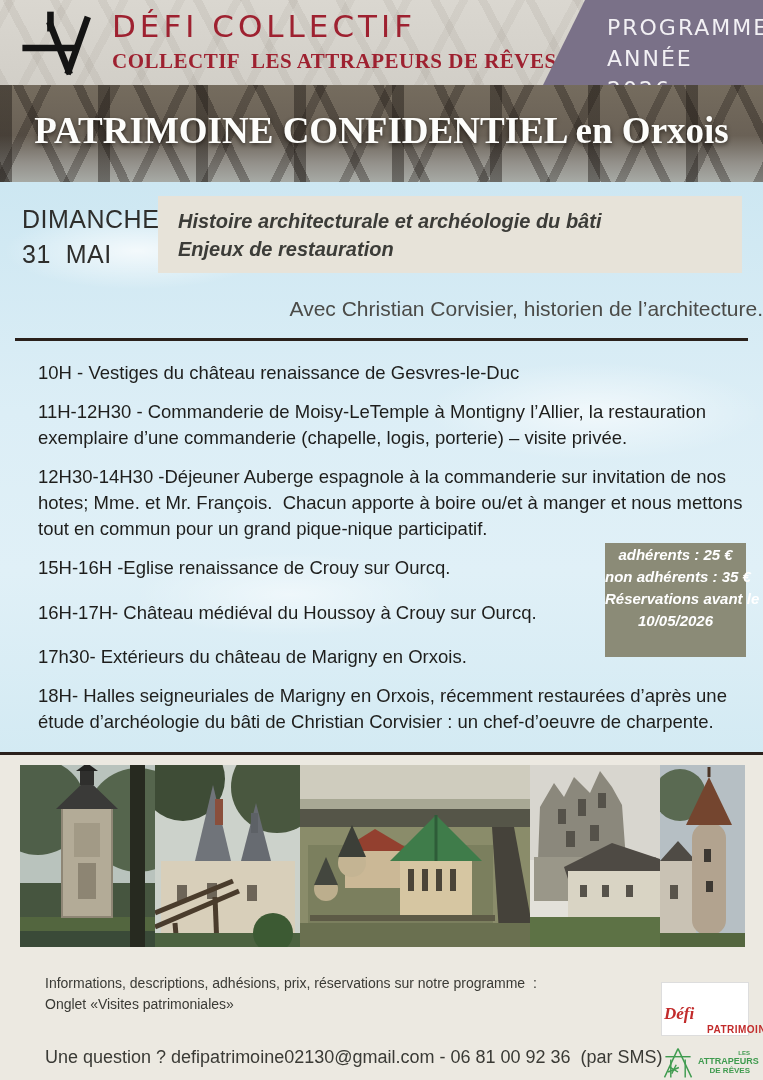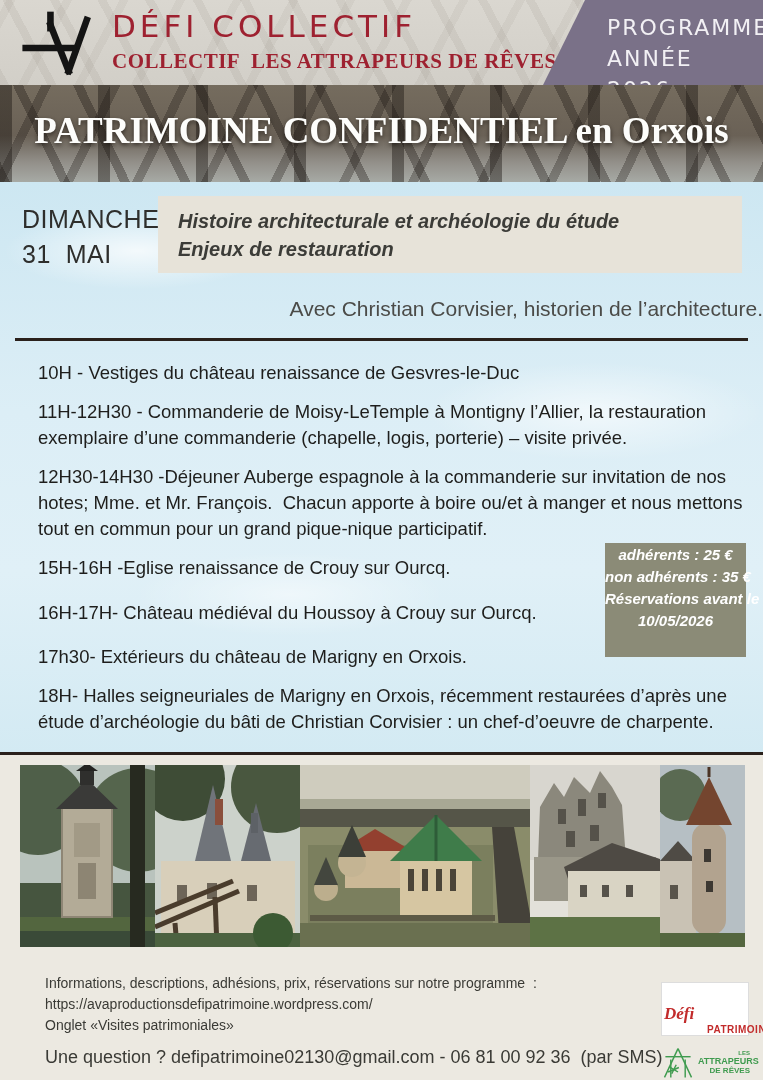--- a/index.html
+++ b/index.html
@@ -110,21 +110,21 @@
   <div id="title-band">
     <h1 id="main-title">PATRIMOINE CONFIDENTIEL en Orxois</h1>
   </div>
 
   <div id="body-blue">
     <div id="date-block">
       <div class="pre">DIMANCHE</div>
       <div class="pre">31  MAI</div>
     </div>
     <div id="theme-box">
-      <p class="tl">Histoire architecturale et archéologie du étude</p>
+      <p class="tl">Histoire architecturale et archéologie du bâti</p>
       <p class="tl">Enjeux de restauration</p>
     </div>
     <div id="speaker">Avec Christian Corvisier, historien de l’architecture.</div>
     <div id="divider1" class="divider"></div>
     <div id="schedule">
       <p class="pre">10H - Vestiges du château renaissance de Gesvres-le-Duc</p>
       <p class="pre">11H-12H30 - Commanderie de Moisy-LeTemple à Montigny l’Allier, la restauration exemplaire d’une commanderie (chapelle, logis, porterie) – visite privée.</p>
       <p class="pre">12H30-14H30 -Déjeuner Auberge espagnole à la commanderie sur invitation de nos hotes; Mme. et Mr. François.  Chacun apporte à boire ou/et à manger et nous mettons tout en commun pour un grand pique-nique participatif.</p>
       <p class="pre">15H-16H -Eglise renaissance de Crouy sur Ourcq.</p>
       <p class="pre">16H-17H- Château médiéval du Houssoy à Crouy sur Ourcq.</p>
@@ -241,21 +241,20 @@
         <line x1="49" y1="12" x2="49" y2="2" stroke="#4a3325" stroke-width="3"></line>
         <rect x="44" y="84" width="7" height="13" fill="#3c3832"></rect>
         <rect x="46" y="116" width="7" height="11" fill="#3c3832"></rect>
         <rect x="10" y="120" width="8" height="14" fill="#59544b"></rect>
         <rect y="168" width="85" height="14" fill="#54663f"></rect>
       </svg>
     </div>
 
     <div id="footer-text">
       <div class="pre">Informations, descriptions, adhésions, prix, réservations sur notre programme  :</div>
-      <div class="pre">https://avaproductionsdefipatrimoine.wordpress.com/</div>
       <div class="pre">Onglet «Visites patrimoniales»</div>
     </div>
     <div id="footer-question" class="pre">Une question ? defipatrimoine02130@gmail.com - 06 81 00 92 36  (par SMS)</div>
 
     <div id="logo-defi">
       <svg width="22" height="44" viewBox="0 0 22 44">
         <rect x="5" y="10" width="11" height="32" fill="#9a9a94"></rect>
         <polygon points="3,10 10,2 19,6 18,12" fill="#55555a"></polygon>
         <rect x="8" y="16" width="5" height="7" fill="#c9c9c4"></rect>
       </svg>

